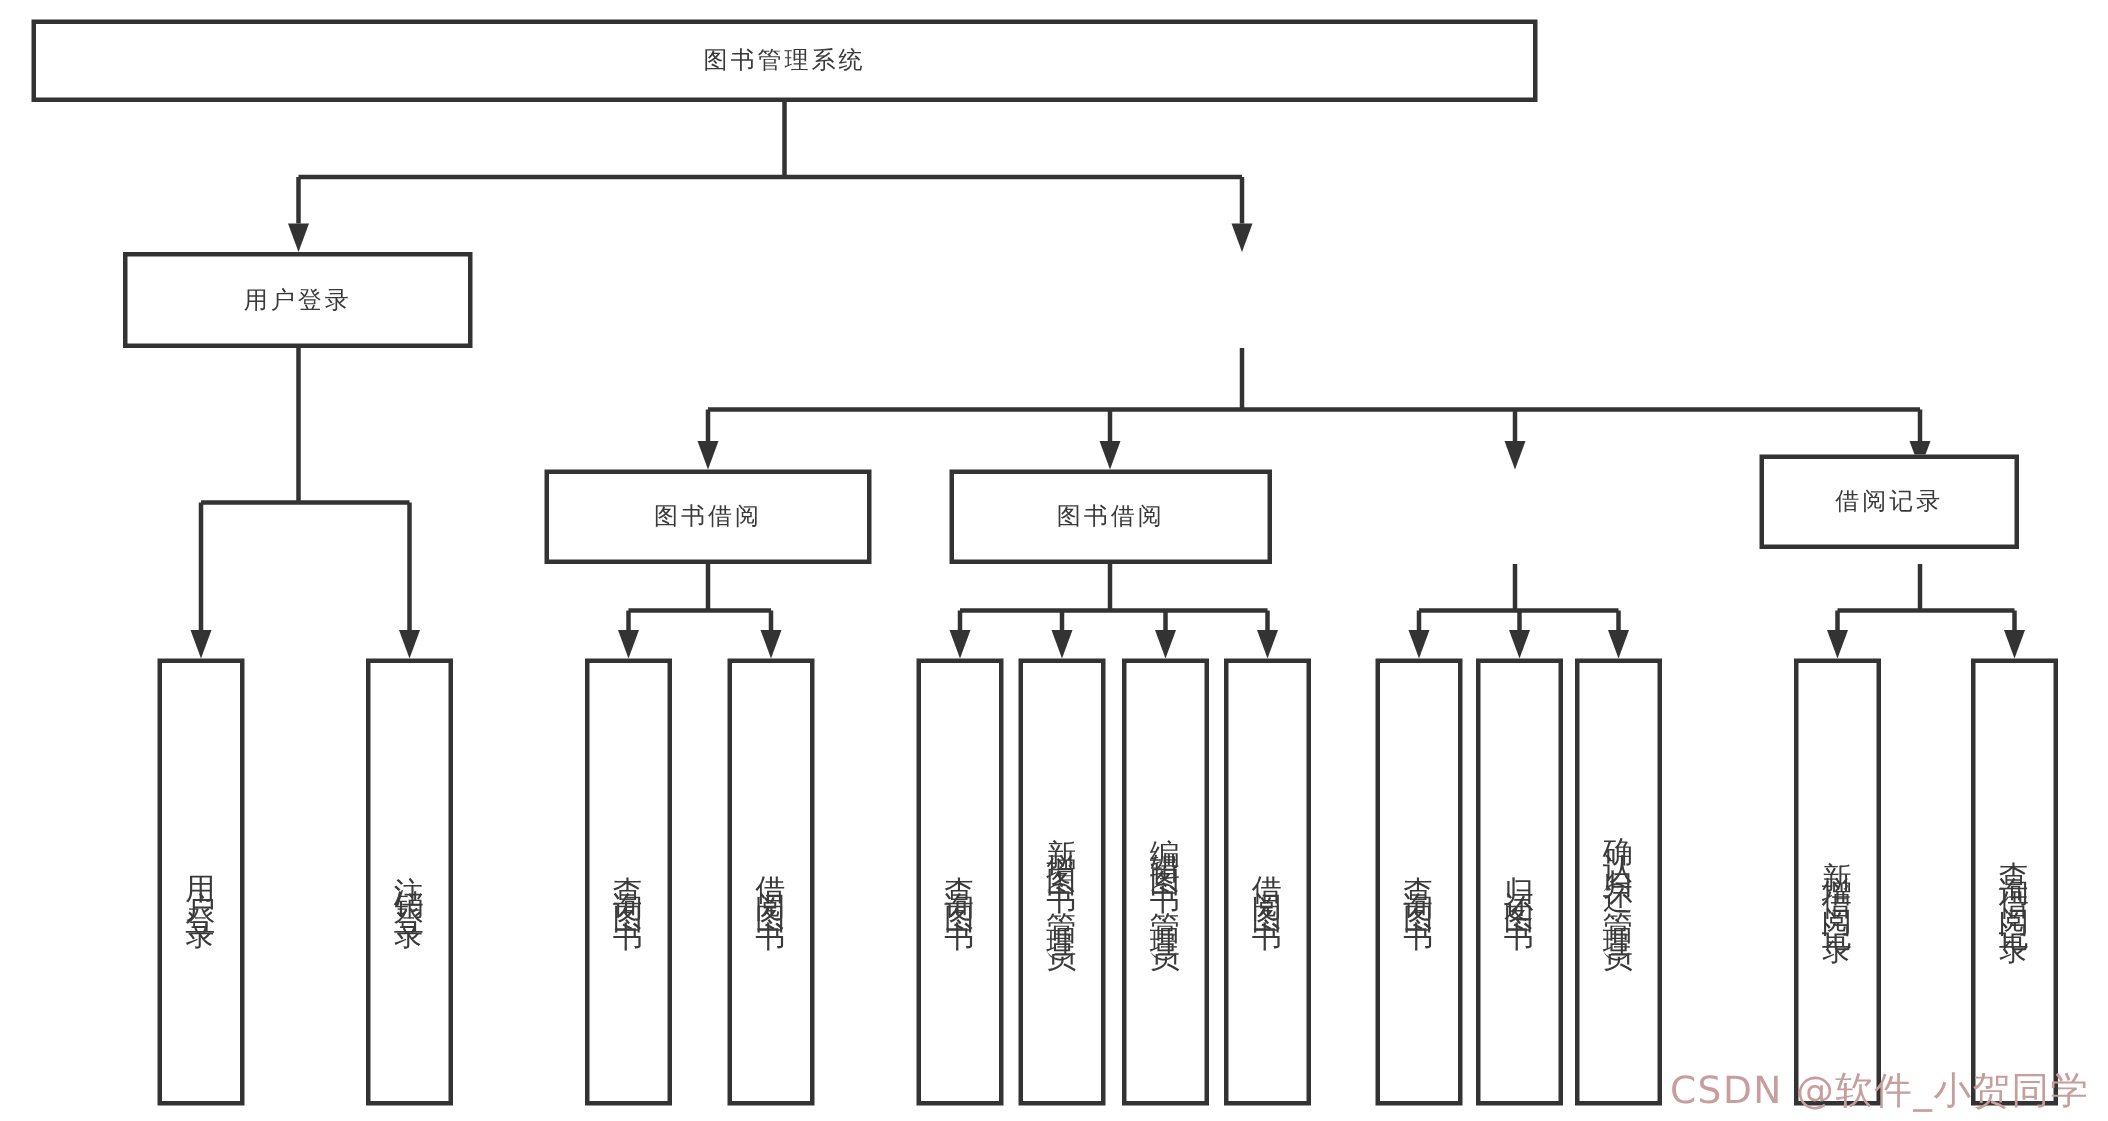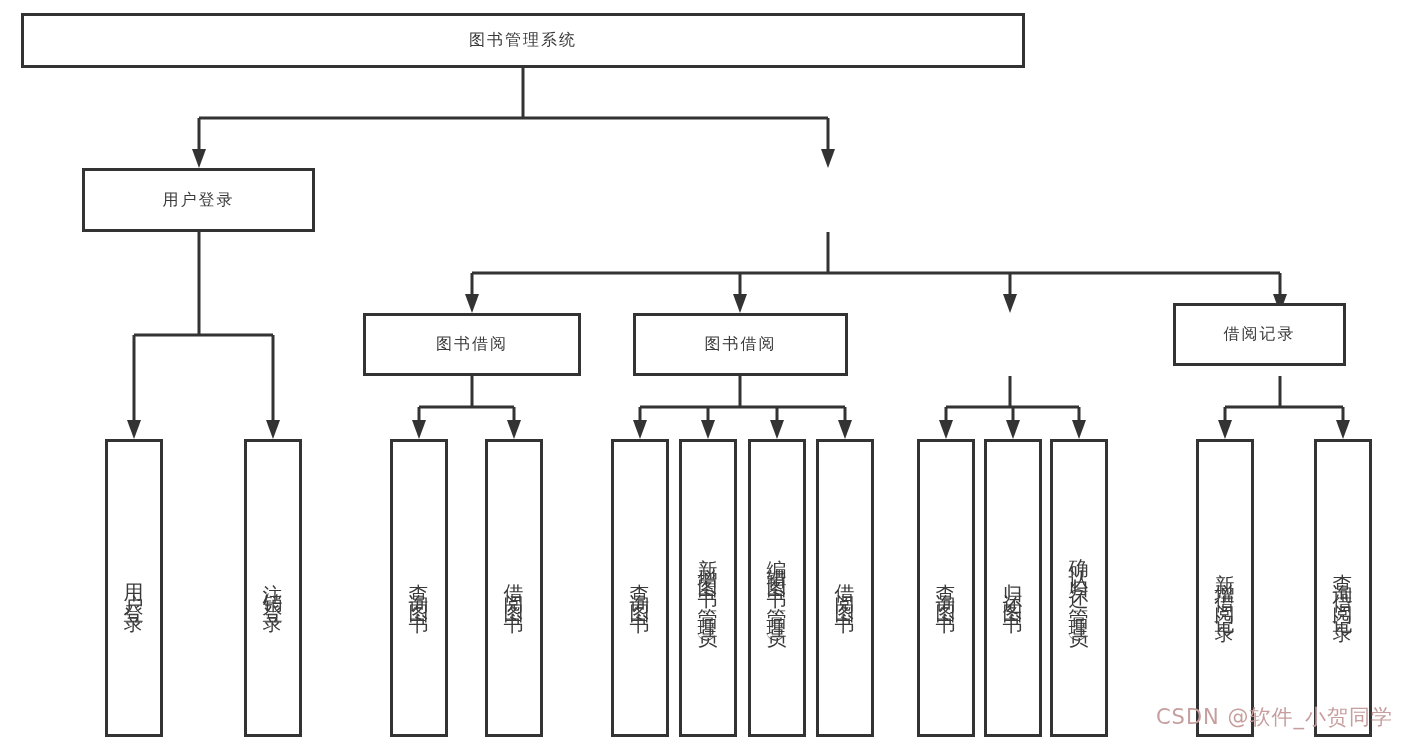--- a/index.html
+++ b/index.html
@@ -36,22 +36,22 @@
   .vnode {
     writing-mode: vertical-rl;
     text-orientation: mixed;
     letter-spacing: 10px;
     font-size: 20px;
     line-height: 1;
   }
   .watermark {
     position: absolute;
     right: 12px;
-    bottom: 16px;
-    font-size: 21px;
+    bottom: 4px;
+    font-size: 25px;
     letter-spacing: 1px;
     color: var(--watermark);
     z-index: 3;
     white-space: nowrap;
   }
 </style>
 </head>
 <body>
 
 <div class="canvas">

